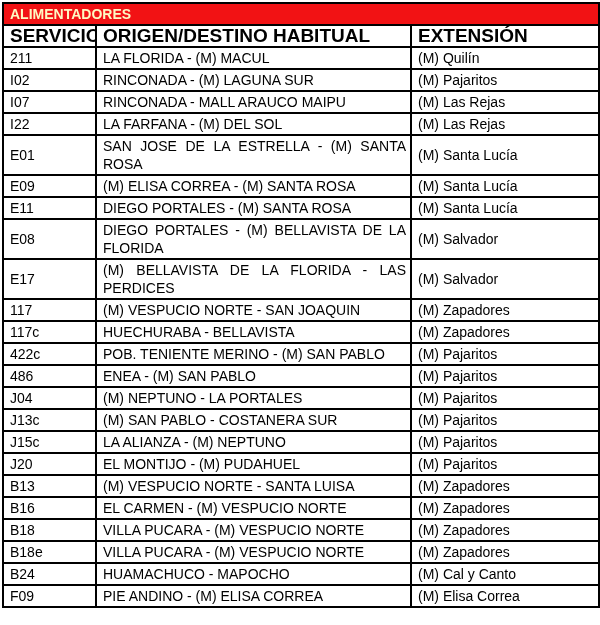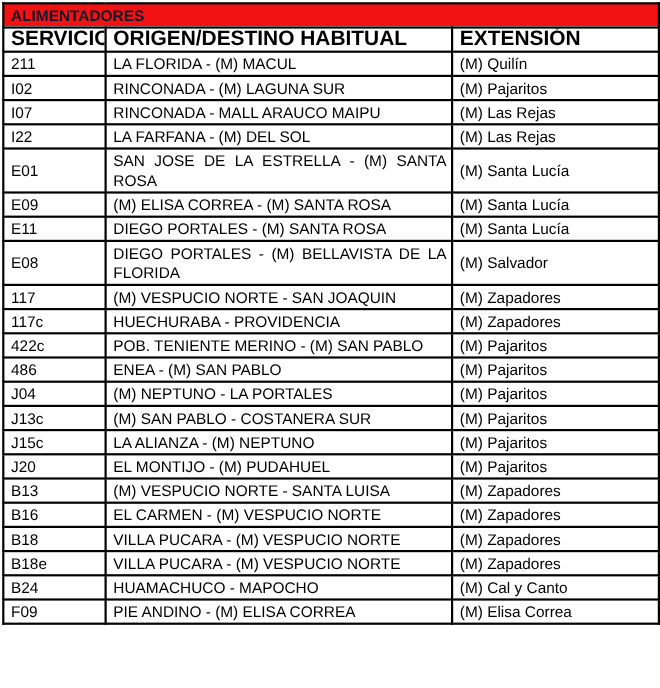--- a/index.html
+++ b/index.html
@@ -26,21 +26,21 @@
   #feeder-table td {
     border: 2px solid #000000;
     padding: 1px 4px 1px 6px;
     font-size: 14px;
     line-height: 18px;
     vertical-align: middle;
     overflow: hidden;
   }
   .title-cell {
     background: #F21214;
-    color: #0f172a;
+    color: #fef9c3;
     font-weight: 700;
     font-size: 14.5px;
     height: 20px;
     padding: 1px 6px;
   }
   #feeder-table th {
     text-align: left;
     font-weight: 700;
     font-size: 19px;
     height: 22px;
@@ -105,27 +105,32 @@
         <td class="cell-servicio">E11</td>
         <td class="cell-origen">DIEGO PORTALES - (M) SANTA ROSA</td>
         <td class="cell-extension">(M) Santa Lucía</td>
       </tr>
       <tr class="data-row">
         <td class="cell-servicio">E08</td>
         <td class="cell-origen">DIEGO PORTALES - (M) BELLAVISTA DE LA FLORIDA</td>
         <td class="cell-extension">(M) Salvador</td>
       </tr>
       <tr class="data-row">
+        <td class="cell-servicio">E17</td>
+        <td class="cell-origen">(M) BELLAVISTA DE LA FLORIDA - LAS PERDICES</td>
+        <td class="cell-extension">(M) Salvador</td>
+      </tr>
+      <tr class="data-row">
         <td class="cell-servicio">117</td>
         <td class="cell-origen">(M) VESPUCIO NORTE - SAN JOAQUIN</td>
         <td class="cell-extension">(M) Zapadores</td>
       </tr>
       <tr class="data-row">
         <td class="cell-servicio">117c</td>
-        <td class="cell-origen">HUECHURABA - PROVIDENCIA</td>
+        <td class="cell-origen">HUECHURABA - BELLAVISTA</td>
         <td class="cell-extension">(M) Zapadores</td>
       </tr>
       <tr class="data-row">
         <td class="cell-servicio">422c</td>
         <td class="cell-origen">POB. TENIENTE MERINO - (M) SAN PABLO</td>
         <td class="cell-extension">(M) Pajaritos</td>
       </tr>
       <tr class="data-row">
         <td class="cell-servicio">486</td>
         <td class="cell-origen">ENEA - (M) SAN PABLO</td>

